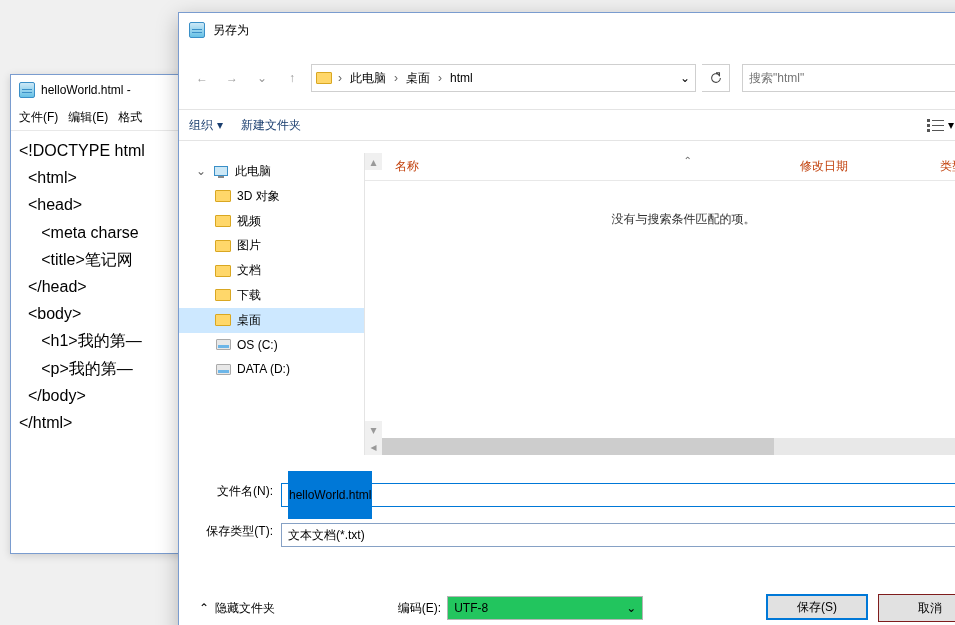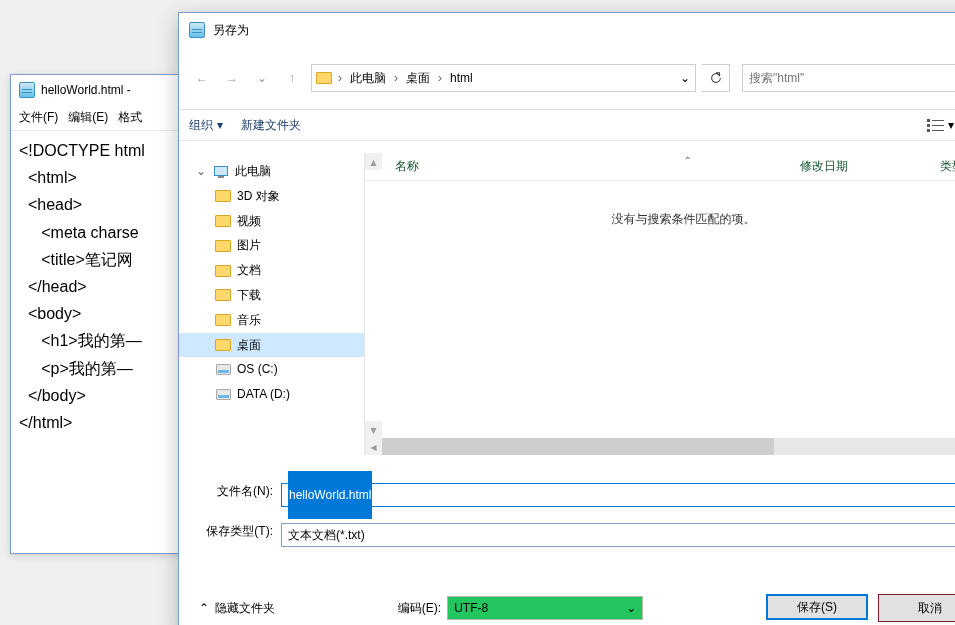--- a/index.html
+++ b/index.html
@@ -52,21 +52,21 @@
     .ico-folder { width:16px; height:12px; background:#ffd76a; border:1px solid #d9a722; border-radius:1px; }
     .ico-pc { width:14px; height:10px; border:1px solid #3a8fc7; background:#cde8f6; position:relative; }
     .ico-pc::after{content:"";position:absolute;left:3px;right:3px;bottom:-3px;height:2px;background:#888;}
     .ico-disk { width:15px; height:11px; background:#e8e8e8; border:1px solid #aaa; border-radius:1px; position:relative;}
     .ico-disk::after{content:"";position:absolute;bottom:1px;left:1px;right:1px;height:3px;background:#6db6e8;}
     .tree-exp { width:12px; text-align:center; color:#666; cursor:pointer; }
 
     
     .filearea { flex:1; display:flex; flex-direction:column; position:relative; }
     .cols { height:28px; display:flex; border-bottom:1px solid #e8e8e8; align-items:center; padding-left: 22px; position:relative; }
-    .col { padding:0 8px; font-size:12px; color:#14532d; display:flex; align-items:center; gap:4px; }
+    .col { padding:0 8px; font-size:12px; color:#c2410c; display:flex; align-items:center; gap:4px; }
     .col.name { flex: 1; }
     .col.date { width: 140px; }
     .col.type { width: 70px; }
     .col-asc { color:#666; position:absolute; left:50%; top:2px; font-size:10px; }
     .empty { flex:1; display:flex; justify-content:center; padding-top:30px; color:#333; }
     .fa-scroll { height:17px; background:#f0f0f0; display:flex; }
     .fa-scroll-l { width:17px; background:#f0f0f0; display:flex; align-items:center; justify-content:center; color:#999; }
     .fa-scroll-t { flex:1; background:#e8e8e8; }
     .fa-scroll-th { height:100%; width:65%; background:#cdcdcd; }
     .fa-vbar { position:absolute; right:0; top:0; bottom:17px; width:17px; background:#f0f0f0; }
@@ -74,21 +74,21 @@
     .leftvbar { position:absolute; left:0; top:0; bottom:17px; width:17px; background:#fff; }
     .leftvbar-up, .leftvbar-dn { height:17px; display:flex; align-items:center; justify-content:center; color:#999; background:#f0f0f0; }
     .leftvbar-dn { position:absolute; bottom:0; left:0; right:0; }
 
     
     .fields { padding: 16px 20px 6px 20px; }
     .field-row { display:flex; align-items:flex-start; margin-bottom: 16px; }
     .field-label { width: 82px; text-align:right; padding-right: 8px; }
     .field-input { flex:1; height: 24px; border:1px solid #86a1c5; display:flex; align-items:center; }
     .field-input.focus { border-color:#0078d7; }
-    .field-input .sel { background:#0078d7; color:#ffffff; padding:17px 1px; }
+    .field-input .sel { background:#0078d7; color:#000000; padding:17px 1px; }
     .field-dd { width:22px; display:flex; align-items:center; justify-content:center; color:#555; cursor:pointer; }
     .combo { background:#22c55e; border:1px solid #b5b5b5; height:24px; display:flex; align-items:center; padding:0 6px; width: 196px; justify-content:space-between; cursor:pointer; }
 
     
     .bottom { height: 54px; display:flex; align-items:center; padding: 0 20px; justify-content:space-between; }
     .hide-folders { display:flex; align-items:center; gap:6px; cursor:pointer; }
     .enc { display:flex; align-items:center; gap:6px;text-align:center; }
     .btns { display:flex; gap: 10px; }
     .wbtn { width: 104px; height: 28px; border:1px solid #7f1d1d; background:#e1e1e1; display:flex; align-items:center; justify-content:center; cursor:pointer; }
     .wbtn.primary { border:2px solid #0078d7; background:#e1e1e1; width:102px; height:26px; }
@@ -237,26 +237,20 @@
             <div class="ico-folder"></div>
           </span>
           <span>文档</span>
         </div>
         <div class="tree-item child">
           <span class="ticon">
             <div class="ico-folder"></div>
           </span>
           <span>下载</span>
         </div>
-        <div class="tree-item child">
-          <span class="ticon">
-            <div class="ico-folder"></div>
-          </span>
-          <span>音乐</span>
-        </div>
         <div class="tree-item child sel">
           <span class="ticon">
             <div class="ico-folder"></div>
           </span>
           <span>桌面</span>
         </div>
         <div class="tree-item child">
           <span class="ticon">
             <div class="ico-disk"></div>
           </span>

